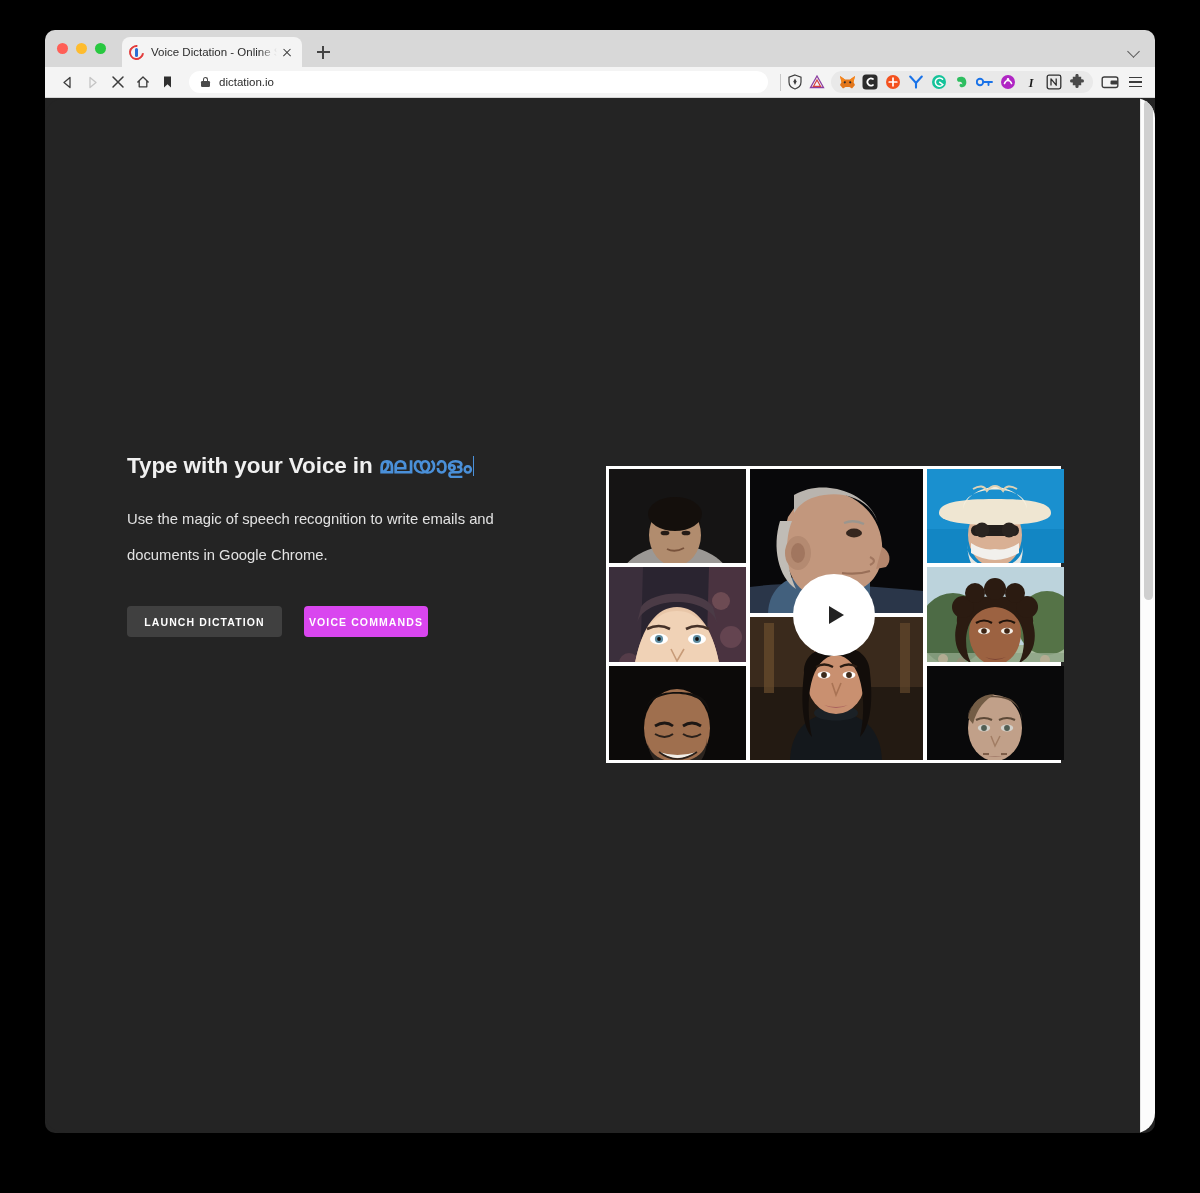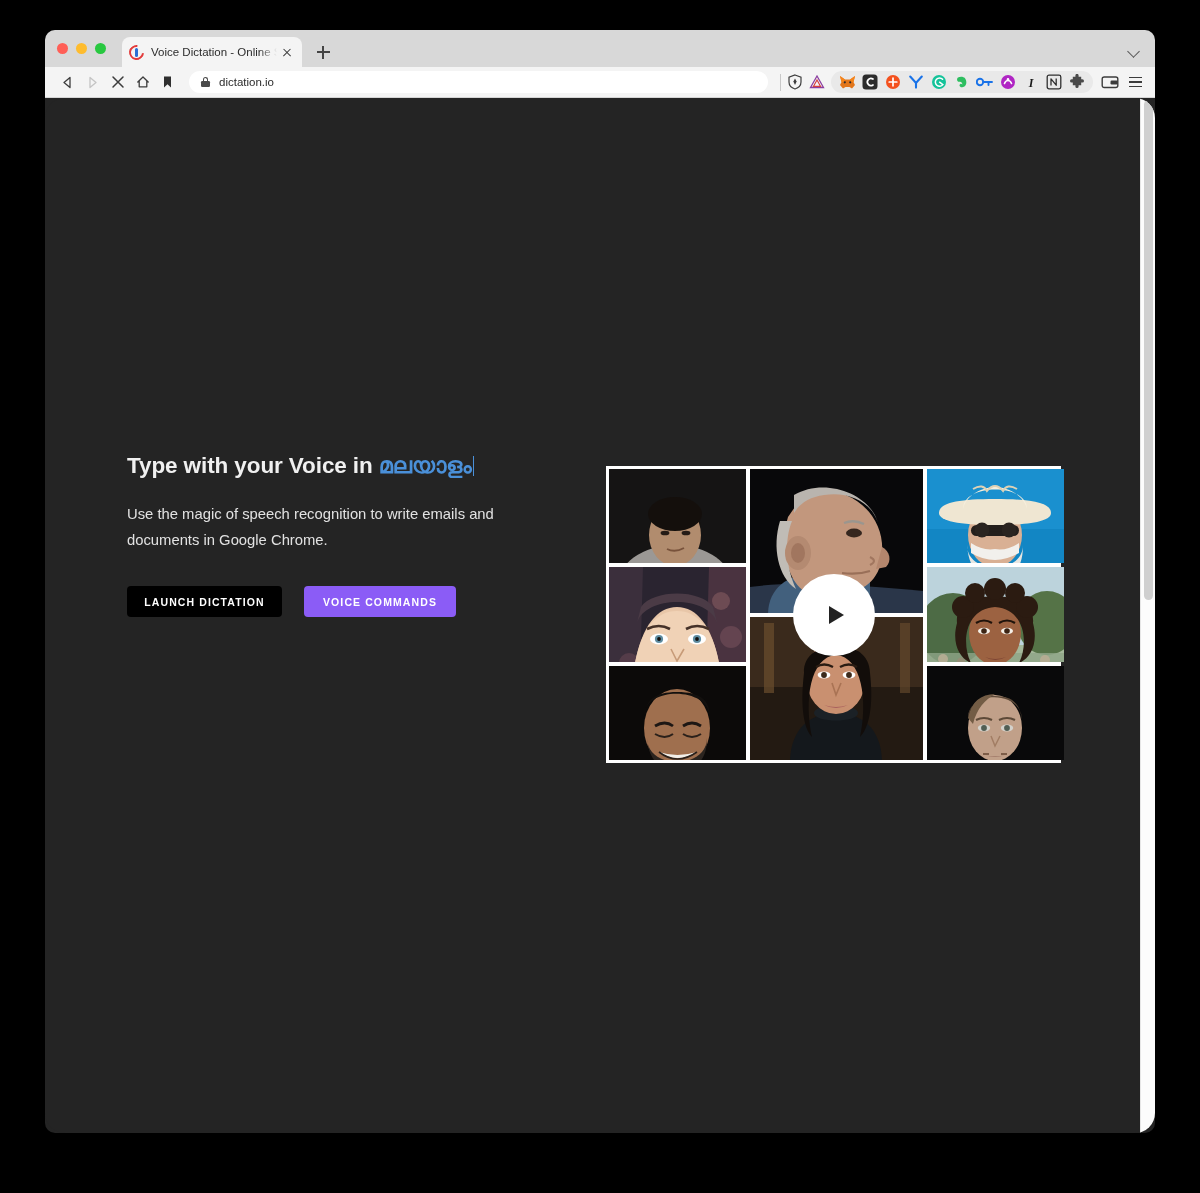--- a/index.html
+++ b/index.html
@@ -282,21 +282,21 @@
   .type-cursor {
     display: inline-block;
     width: 1.8px;
     height: 20px;
     background: #4a90d9;
     vertical-align: -3px;
     margin-left: 1px;
   }
   .hero-p {
     font-size: 14.8px;
-    line-height: 26px;
+    line-height: 36px;
     color: #e2e2e2;
     margin-top: 22px;
   }
   .hero-p.second { margin-top: 26px; }
 
   .hero-buttons {
     display: flex;
     gap: 22px;
     margin-top: 33px;
   }
@@ -307,22 +307,22 @@
     font-size: 10.5px;
     font-weight: bold;
     letter-spacing: 1.1px;
     color: #ffffff;
     height: 31px;
     display: flex;
     align-items: center;
     justify-content: center;
     cursor: pointer;
   }
-  .btn-primary { width: 155px; background: #000000; }
-  .btn-secondary { width: 152px; background: #8b5cf6; }
+  .btn-primary { width: 155px; background: #404040; }
+  .btn-secondary { width: 124px; background: #d946ef; }
 
   
   .collage {
     position: absolute;
     left: 561px;
     top: 368px;
     width: 455px;
     height: 297px;
     display: grid;
     grid-template-columns: 137px 173px 137px;

